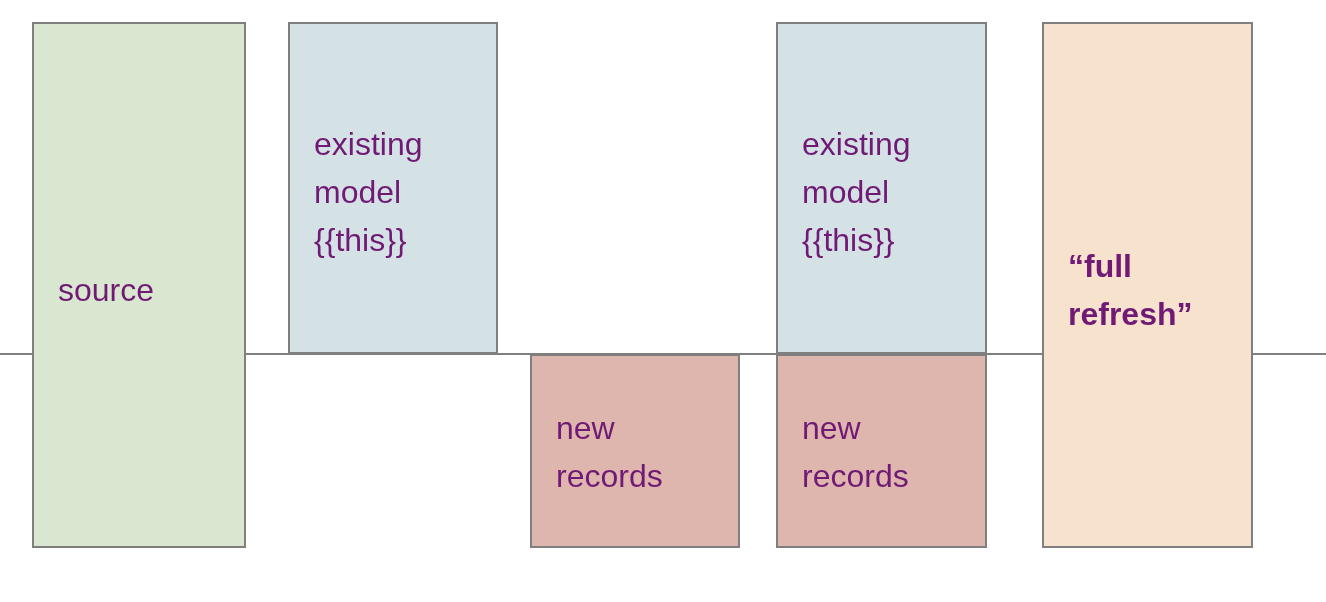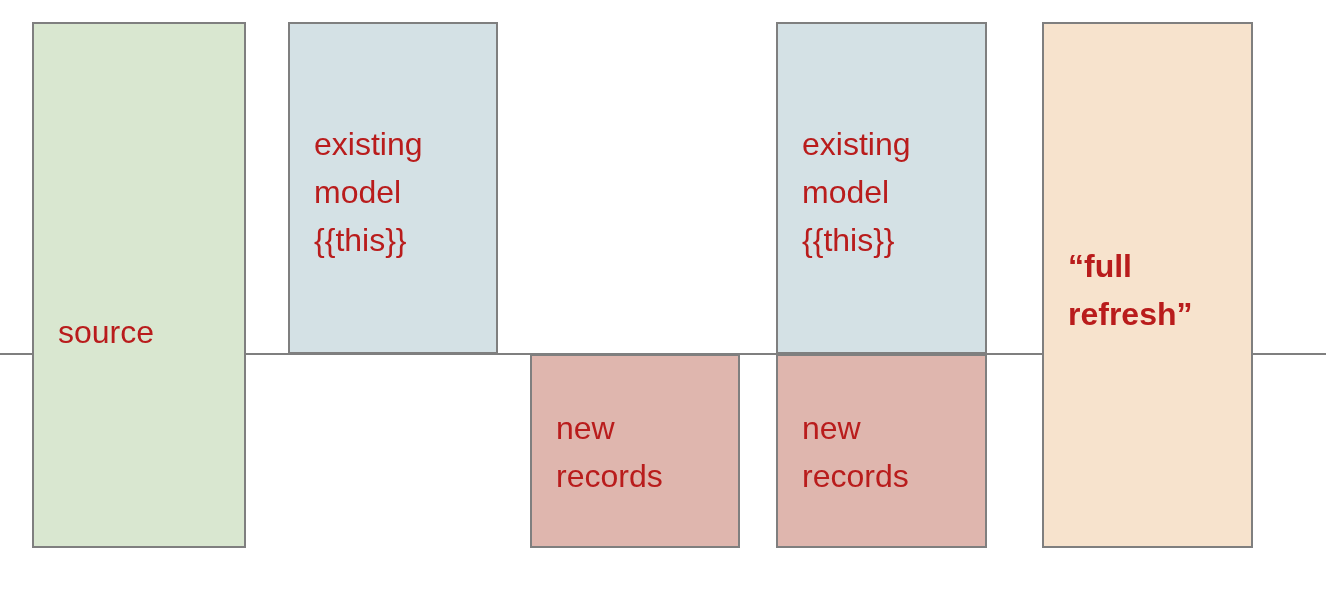--- a/index.html
+++ b/index.html
@@ -32,35 +32,35 @@
     box-sizing: border-box;
     border: 2px solid #7f7f7f;
     z-index: 2;
   }
   .node-label {
     position: absolute;
     left: 24px;
     right: 8px;
     font-size: 32px;
     line-height: 48px;
-    color: #b91c1c;
+    color: #701a75;
     letter-spacing: 0px;
     white-space: pre-line;
     text-align: left;
     font-family: "Liberation Sans", sans-serif;
   }
   
   .box-source {
     left: 32px;
     top: 22px;
     width: 214px;
     height: 526px;
     background: #d9e7d0;
   }
-  .box-source .node-label { top: 242px; margin-top: 42px; }
+  .box-source .node-label { top: 242px; }
 
   .box-existing-1 {
     left: 288px;
     top: 22px;
     width: 210px;
     height: 332px;
     background: #d4e1e5;
   }
   .box-existing-1 .node-label { top: 96px; }
 

